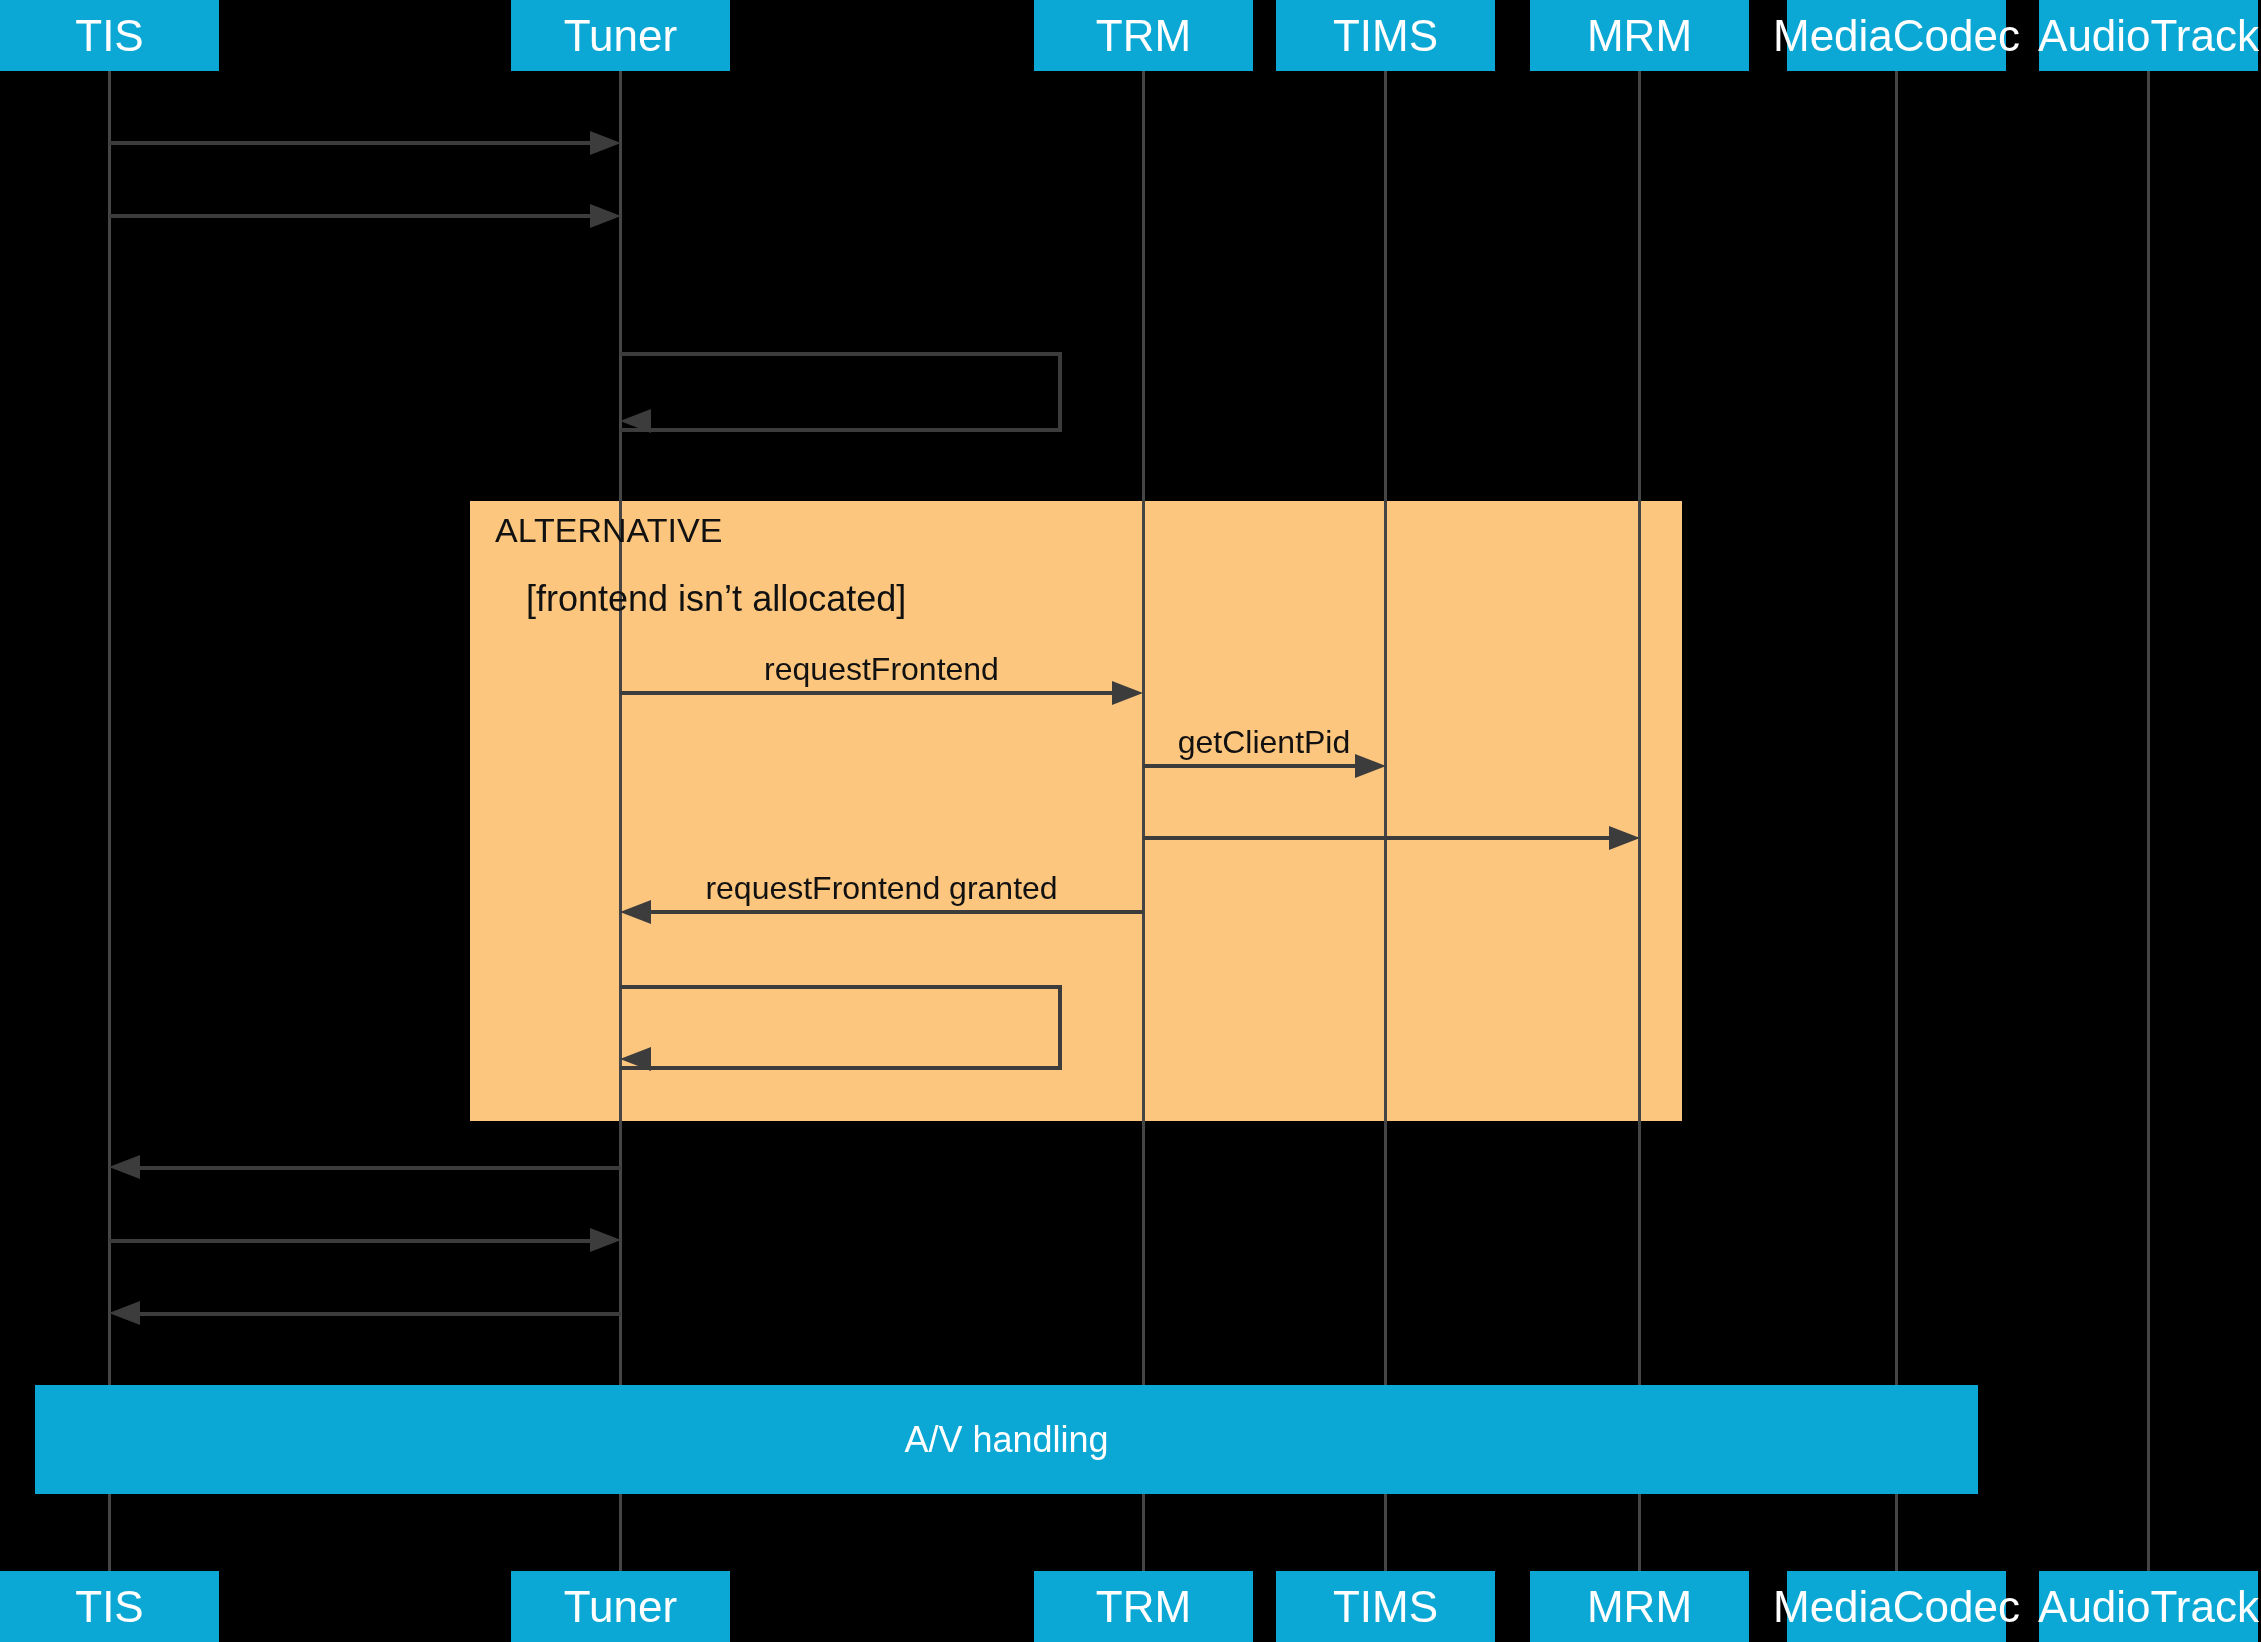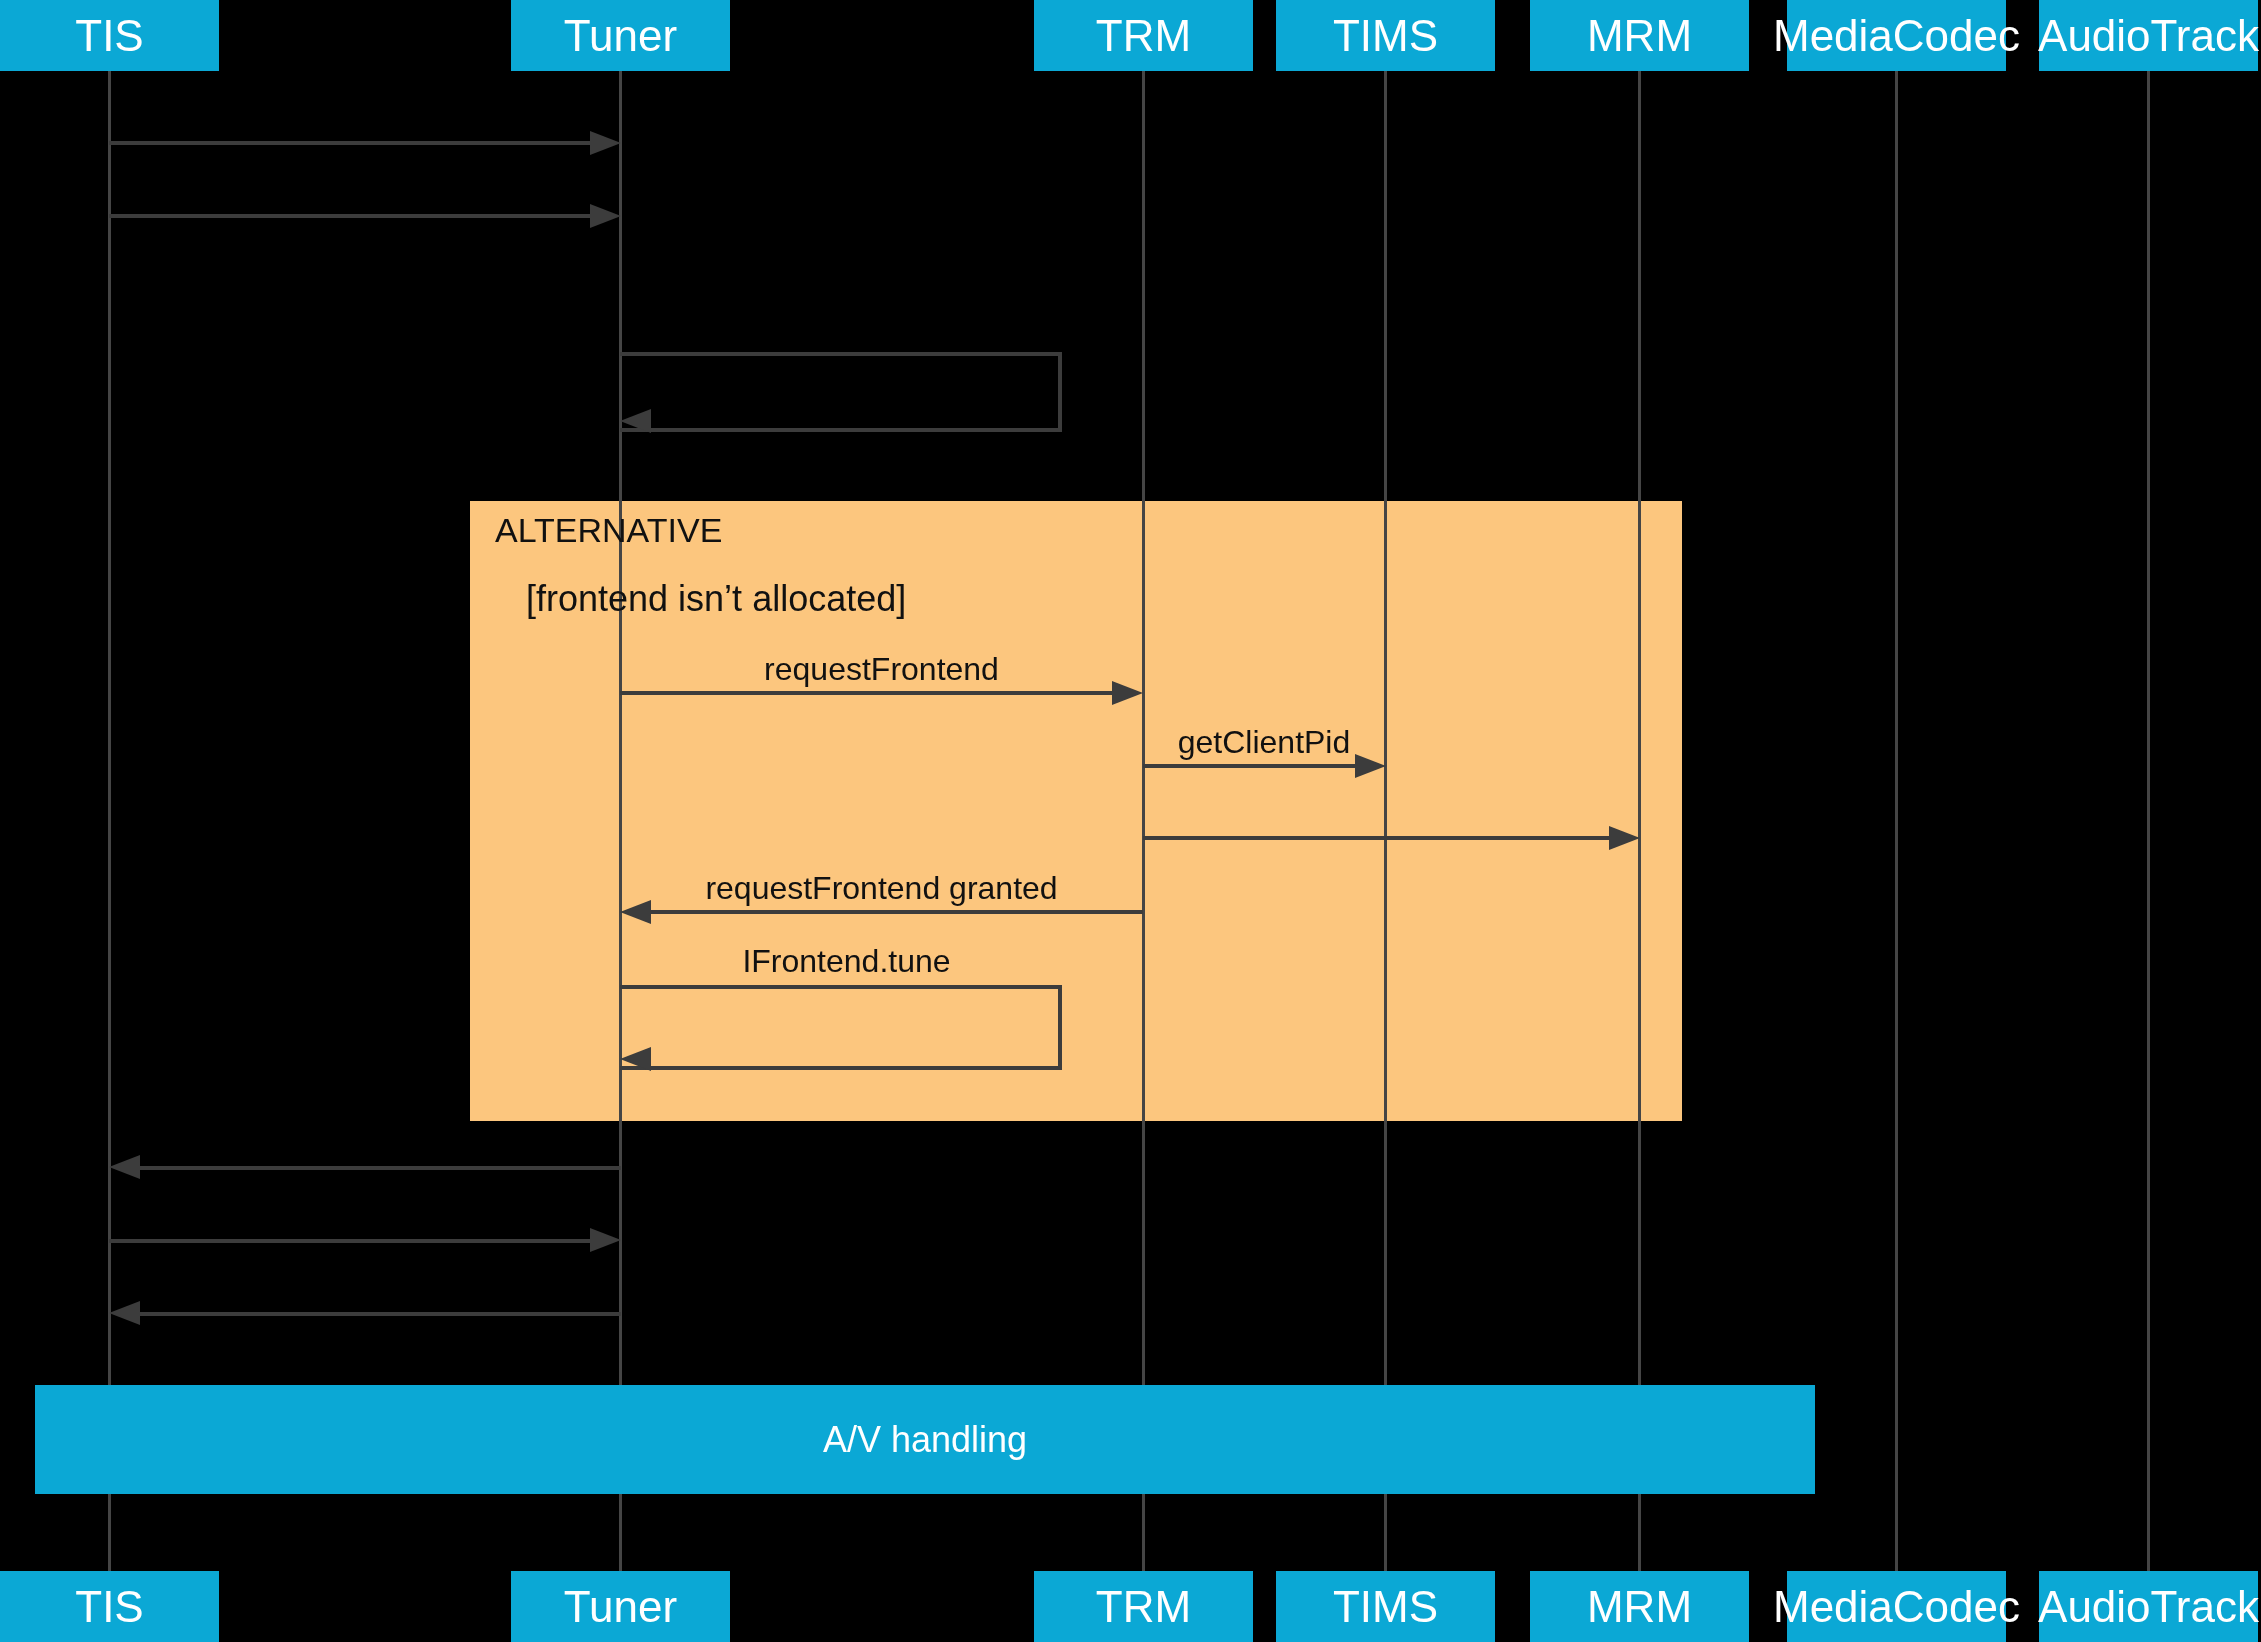--- a/index.html
+++ b/index.html
@@ -61,21 +61,21 @@
     position:absolute;left:495px;top:511px;
     font-size:34px;font-weight:normal;color:#111;z-index:3;
   }
   .alt-cond{
     position:absolute;left:483px;top:578px;
     font-size:36px;color:#111;z-index:3;margin-left:43px;
   }
   
   .avbar{
     position:absolute;
-    left:35px;top:1385px;width:1780px;height:109px;
+    left:35px;top:1385px;width:1943px;height:109px;
     background:#0BA8D5;
     color:#fff;font-size:36px;
     display:flex;align-items:center;justify-content:center;
     z-index:4;
   }
 </style>
 </head>
 <body>
 
 <div id="canvas">
@@ -118,21 +118,20 @@
   <div class="mline" style="left:1143px;top:764px;width:213px"></div>
   <div class="head-r" style="left:1355px;top:754px"></div>
 
   <div class="mline" style="left:1143px;top:836px;width:467px"></div>
   <div class="head-r" style="left:1609px;top:826px"></div>
 
   <div class="mlabel" style="left:620px;top:869px;width:523px">requestFrontend granted</div>
   <div class="head-l" style="left:620px;top:900px"></div>
   <div class="mline" style="left:650px;top:910px;width:493px"></div>
 
-  <div class="mlabel" style="left:620px;top:942px;width:453px">IFrontend.tune</div>
   <div class="selfloop" style="left:620px;top:985px;width:438px;height:77px"></div>
   <div class="head-l" style="left:620px;top:1047px"></div>
 
   <div class="head-l" style="left:109px;top:1155px"></div>
   <div class="mline" style="left:139px;top:1166px;width:482px"></div>
 
   <div class="mline" style="left:109px;top:1239px;width:482px"></div>
   <div class="head-r" style="left:590px;top:1228px"></div>
 
   <div class="head-l" style="left:109px;top:1301px"></div>

